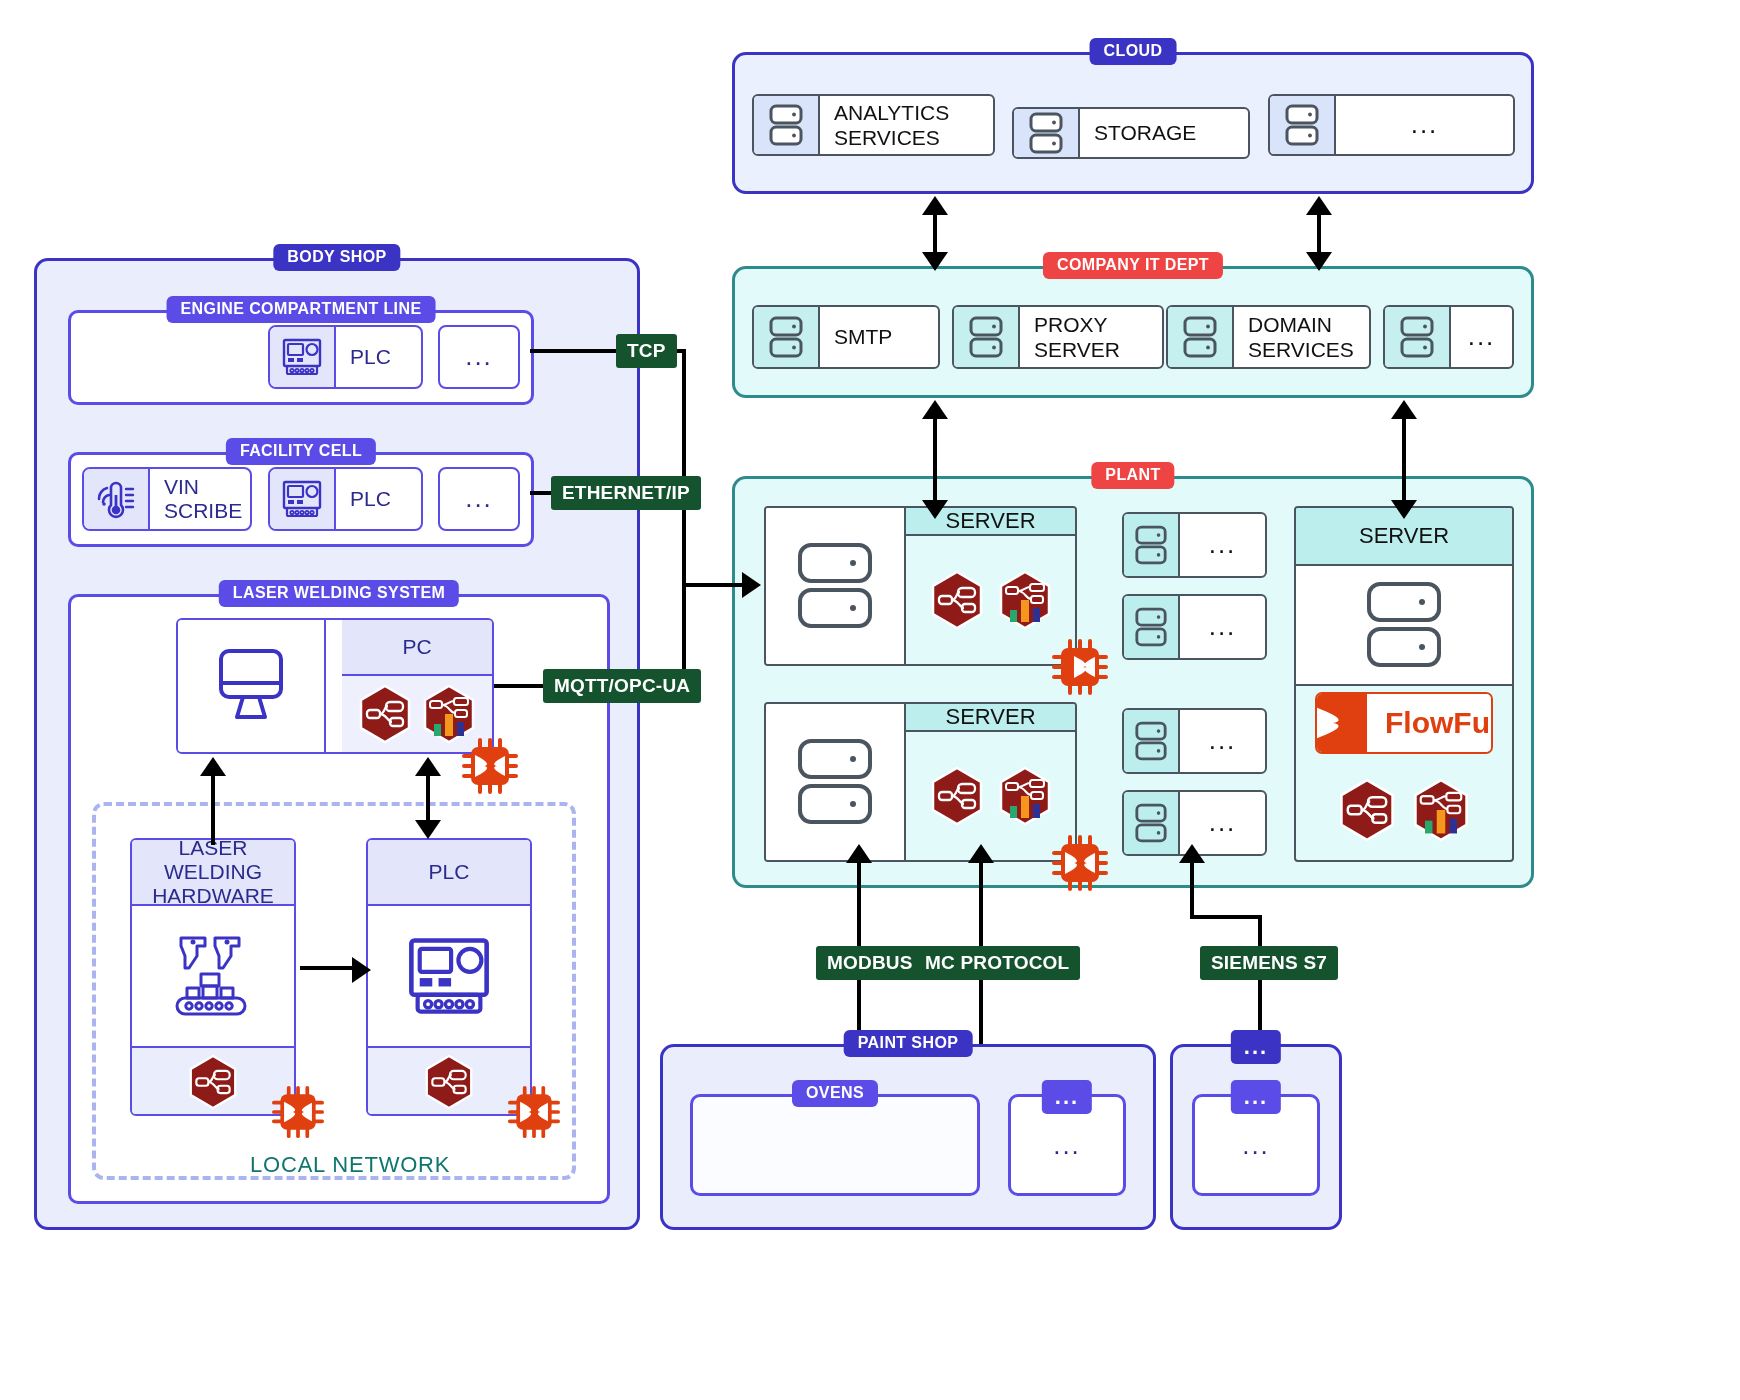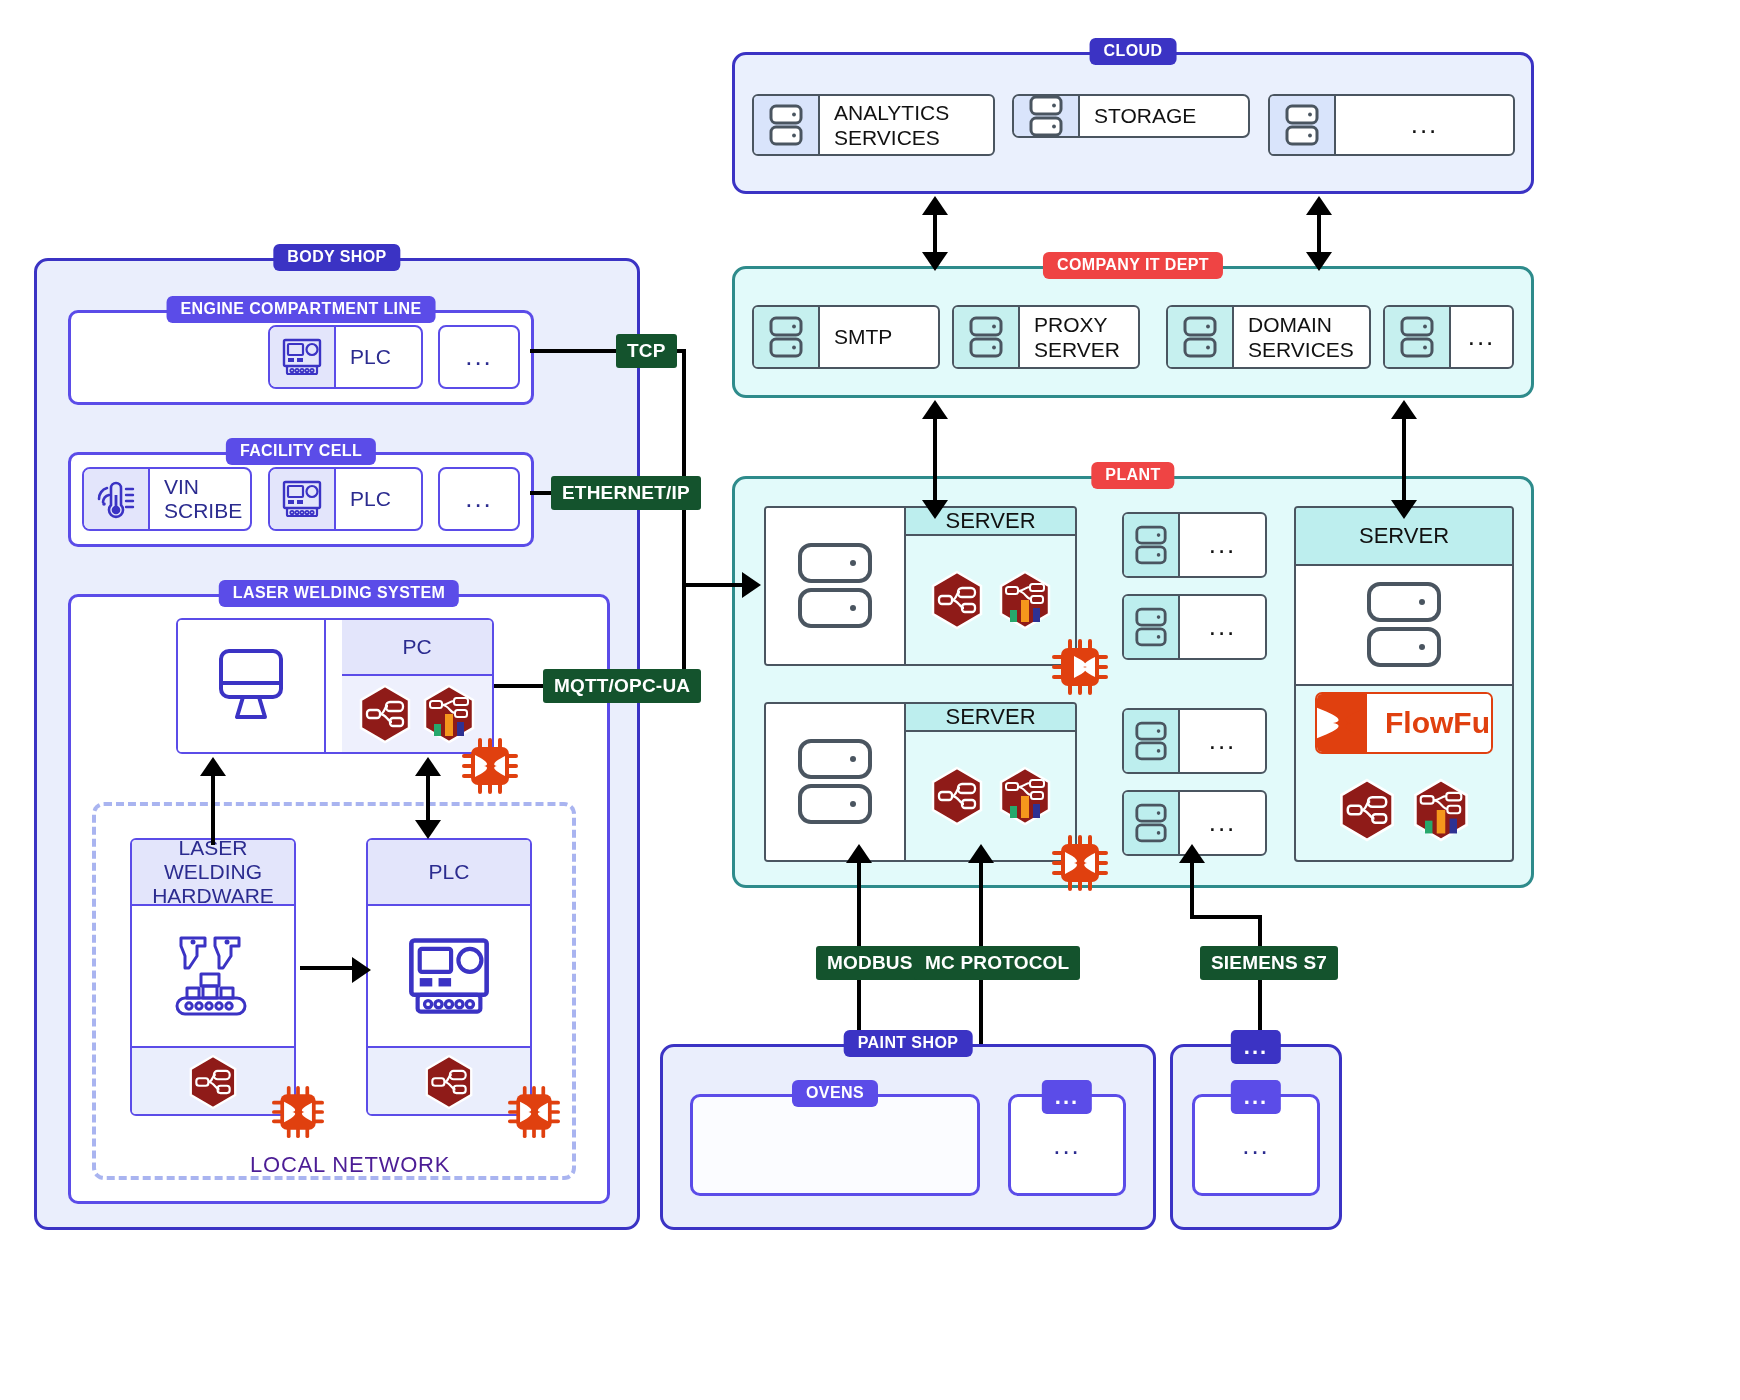--- a/index.html
+++ b/index.html
@@ -70,21 +70,21 @@
   .ln { position:absolute; background:#000; z-index:3; }
   .lnh { height:4px; }
   .lnv { width:4px; }
   .arrow { position:absolute; width:0; height:0; z-index:4; }
   .ar-up   { border-left:13px solid transparent; border-right:13px solid transparent; border-bottom:19px solid #000; }
   .ar-down { border-left:13px solid transparent; border-right:13px solid transparent; border-top:19px solid #000; }
   .ar-right{ border-top:13px solid transparent; border-bottom:13px solid transparent; border-left:19px solid #000; }
 
   
   .dashbox { position:absolute; border:4px dashed #a9b4f0; border-radius:12px; background:transparent; }
-  .dashlabel { position:absolute; font-size:22px; color:#4c1d95; letter-spacing:.8px; }
+  .dashlabel { position:absolute; font-size:22px; color:#0f766e; letter-spacing:.8px; }
 
   
   .ff { display:flex; align-items:stretch; border:2px solid #e0400f; border-radius:7px; overflow:hidden; height:62px; }
   .ff .ffm { background:#e0400f; width:72px; display:flex; align-items:center; justify-content:center; }
   .ff .fft { background:#fff; display:flex; align-items:center; padding:0 18px; color:#e0400f; font-weight:bold; font-size:30px; }
 
   
   .dotstab { position:absolute; top:-17px; left:50%; transform:translateX(-50%);
              background:#5b4ce8; color:#fff; border-radius:5px; padding:6px 13px;
              font-size:22px; letter-spacing:2px; line-height:1; z-index:7; font-weight:bold; }
@@ -104,21 +104,21 @@
       <svg width="36" height="44" viewBox="0 0 36 44">
           <rect x="3" y="3" width="30" height="17" rx="5" fill="#fff" stroke="#4a5560" stroke-width="3"></rect>
           <rect x="3" y="24" width="30" height="17" rx="5" fill="#fff" stroke="#4a5560" stroke-width="3"></rect>
           <circle cx="26" cy="11.5" r="1.9" fill="#4a5560"></circle>
           <circle cx="26" cy="32.5" r="1.9" fill="#4a5560"></circle>
         </svg>
     </div>
     <div class="lb" style="white-space:pre-line;">ANALYTICS
 SERVICES</div>
   </div>
-  <div class="devt" style="left:1012px; top:94px; width:238px; height:44px;border-radius:7px;">
+  <div class="devt" style="left:1012px; top:107px; width:238px; height:52px;">
     <div class="ic ic-cloud">
       <svg width="36" height="44" viewBox="0 0 36 44">
           <rect x="3" y="3" width="30" height="17" rx="5" fill="#fff" stroke="#4a5560" stroke-width="3"></rect>
           <rect x="3" y="24" width="30" height="17" rx="5" fill="#fff" stroke="#4a5560" stroke-width="3"></rect>
           <circle cx="26" cy="11.5" r="1.9" fill="#4a5560"></circle>
           <circle cx="26" cy="32.5" r="1.9" fill="#4a5560"></circle>
         </svg>
     </div>
     <div class="lb" style="white-space:pre-line;">STORAGE</div>
   </div>
@@ -149,21 +149,21 @@
     <div class="ic ic-it">
       <svg width="36" height="44" viewBox="0 0 36 44">
           <rect x="3" y="3" width="30" height="17" rx="5" fill="none" stroke="#4a5560" stroke-width="3"></rect>
           <rect x="3" y="24" width="30" height="17" rx="5" fill="none" stroke="#4a5560" stroke-width="3"></rect>
           <circle cx="26" cy="11.5" r="1.9" fill="#4a5560"></circle>
           <circle cx="26" cy="32.5" r="1.9" fill="#4a5560"></circle>
         </svg>
     </div>
     <div class="lb" style="white-space:pre-line;">SMTP</div>
   </div>
-  <div class="devt" style="left:952px; top:305px; width:188px; height:64px;justify-content:space-between;">
+  <div class="devt" style="left:952px; top:305px; width:212px; height:64px;justify-content:space-between;">
     <div class="ic ic-it">
       <svg width="36" height="44" viewBox="0 0 36 44">
           <rect x="3" y="3" width="30" height="17" rx="5" fill="none" stroke="#4a5560" stroke-width="3"></rect>
           <rect x="3" y="24" width="30" height="17" rx="5" fill="none" stroke="#4a5560" stroke-width="3"></rect>
           <circle cx="26" cy="11.5" r="1.9" fill="#4a5560"></circle>
           <circle cx="26" cy="32.5" r="1.9" fill="#4a5560"></circle>
         </svg>
     </div>
     <div class="lb" style="white-space:pre-line;">PROXY
 SERVER</div>

